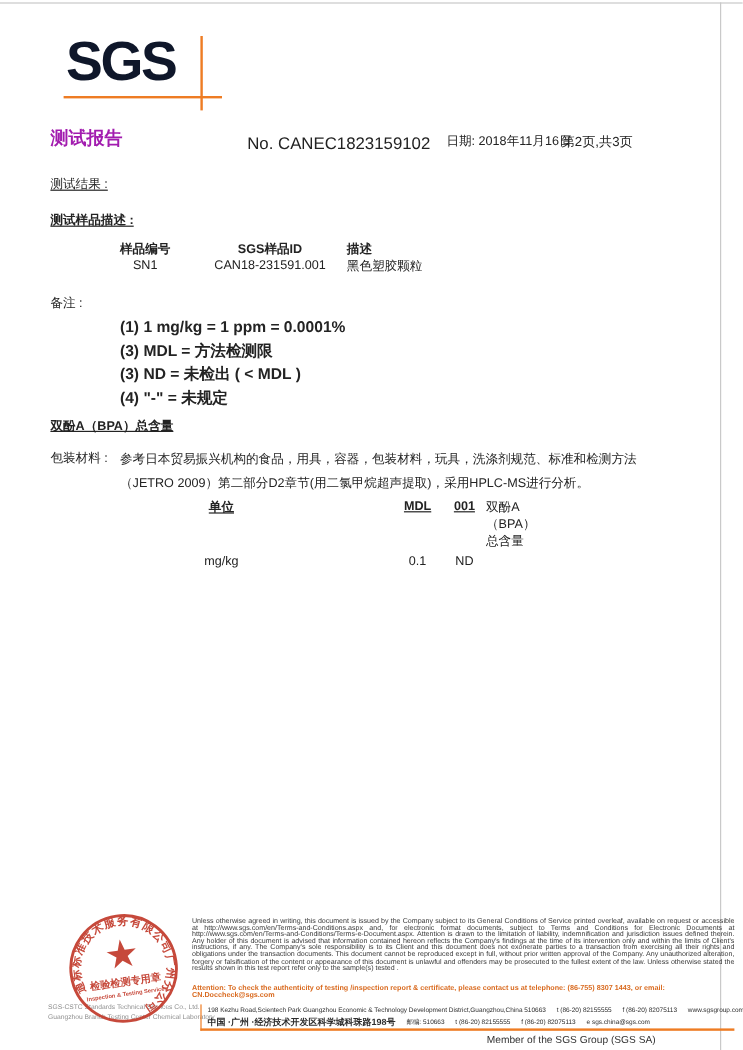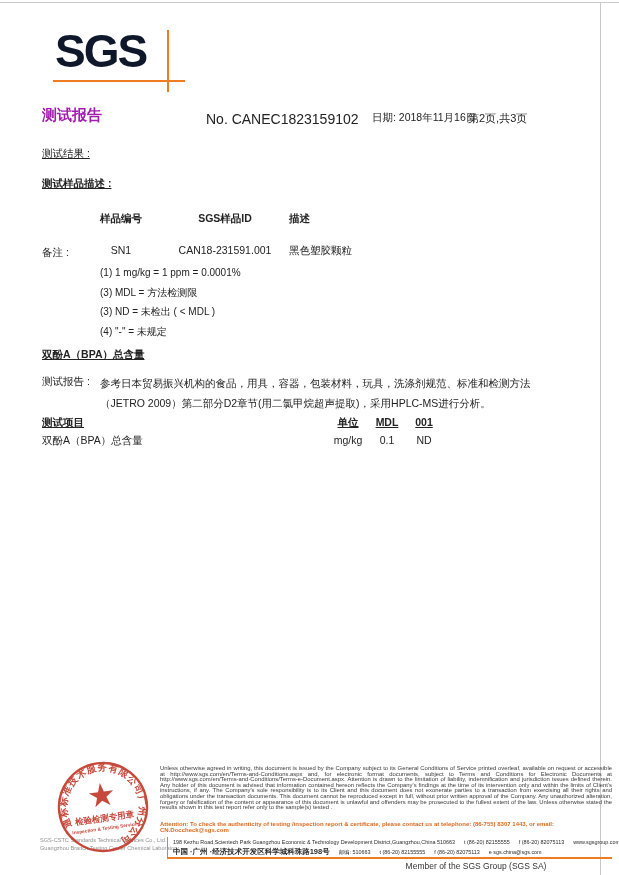--- a/index.html
+++ b/index.html
@@ -21,26 +21,26 @@
 
   
   .title { position:absolute; left:42px; top:106px; font-size:15px; font-weight:bold; color:#a21caf; }
   .report-no { position:absolute; left:206px; top:111px; font-size:14px; }
   .date { position:absolute; left:372px; top:111px; font-size:10.5px; }
   .pages { position:absolute; left:468px; top:111px; font-size:11px; }
 
   .results-label { position:absolute; left:42px; top:147px; font-size:10.5px;text-decoration:underline; }
   .sample-heading { position:absolute; left:42px; top:177px; font-size:10.5px; font-weight:bold; text-decoration:underline; }
 
-  .sample-table { position:absolute; left:81px; top:212px; font-size:10.5px; display:grid; grid-template-columns:80px 128px 180px; row-gap:18px; }
+  .sample-table { position:absolute; left:81px; top:201px; font-size:10.5px; display:grid; grid-template-columns:80px 128px 180px; row-gap:0; }
   .sample-table .hdr { font-weight:bold; }
   .sample-table .ctr { text-align:center; }
 
   .notes-label { position:absolute; left:42px; top:246px; font-size:10.5px; }
-  .notes { position:absolute; left:100px; top:263px; font-size:10px; line-height:19.5px; }
+  .notes { position:absolute; left:100px; top:263px; font-size:13px; line-height:19.5px;font-weight:bold; }
 
   .bpa-heading { position:absolute; left:42px; top:348px; font-size:10.5px; font-weight:bold; text-decoration:underline; }
   .method-label { position:absolute; left:42px; top:375px; font-size:10.5px; }
   .method-text { position:absolute; left:100px; top:373px; width:450px; font-size:10.5px; line-height:20px; }
 
   .result-table { position:absolute; left:42px; top:416px; font-size:10.5px; display:grid; grid-template-columns:285px 42px 36px 38px; row-gap:4px; }
   .result-table .hc { text-align:center; }
   .result-table .hdr span { font-weight:bold; text-decoration:underline; }
 
   
@@ -84,25 +84,24 @@
 
 <div class="notes-label">备注 :</div>
 <div class="notes">
   <div>(1) 1 mg/kg = 1 ppm = 0.0001%</div>
   <div>(3) MDL = 方法检测限</div>
   <div>(3) ND = 未检出 ( &lt; MDL )</div>
   <div>(4) "-" = 未规定</div>
 </div>
 
 <div class="bpa-heading">双酚A（BPA）总含量</div>
-<div class="method-label">测试报告 :</div>
+<div class="method-label">包装材料 :</div>
 <div class="method-text">参考日本贸易振兴机构的食品，用具，容器，包装材料，玩具，洗涤剂规范、标准和检测方法（JETRO 2009）第二部分D2章节(用二氯甲烷超声提取)，采用HPLC-MS进行分析。</div>
 
 <div class="result-table">
-  <div class="hdr first"><span>测试项目</span></div>
   <div class="hdr hc"><span>单位</span></div>
   <div class="hdr hc"><span>MDL</span></div>
   <div class="hdr hc ital"><span>001</span></div>
   <div>双酚A（BPA）总含量</div>
   <div class="hc">mg/kg</div>
   <div class="hc">0.1</div>
   <div class="hc">ND</div>
 </div>
 
 <div class="legal">Unless otherwise agreed in writing, this document is issued by the Company subject to its General Conditions of Service printed overleaf, available on request or accessible at http://www.sgs.com/en/Terms-and-Conditions.aspx and, for electronic format documents, subject to Terms and Conditions for Electronic Documents at http://www.sgs.com/en/Terms-and-Conditions/Terms-e-Document.aspx. Attention is drawn to the limitation of liability, indemnification and jurisdiction issues defined therein. Any holder of this document is advised that information contained hereon reflects the Company's findings at the time of its intervention only and within the limits of Client's instructions, if any. The Company's sole responsibility is to its Client and this document does not exonerate parties to a transaction from exercising all their rights and obligations under the transaction documents. This document cannot be reproduced except in full, without prior written approval of the Company. Any unauthorized alteration, forgery or falsification of the content or appearance of this document is unlawful and offenders may be prosecuted to the fullest extent of the law. Unless otherwise stated the results shown in this test report refer only to the sample(s) tested .</div>

